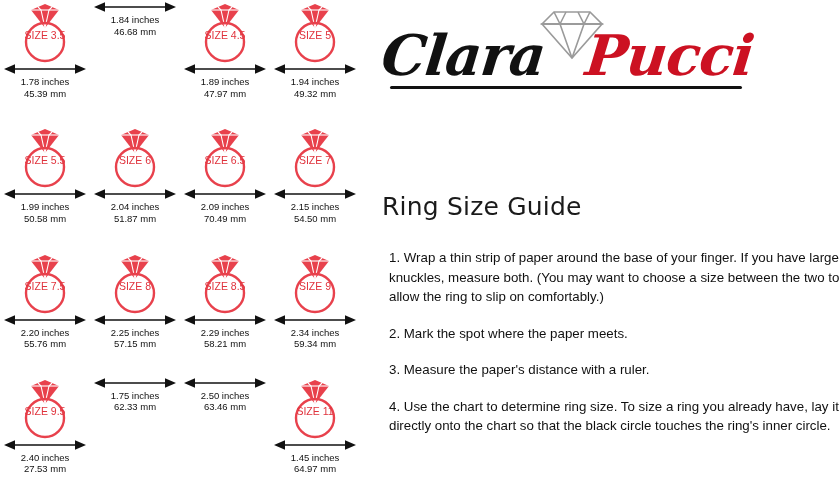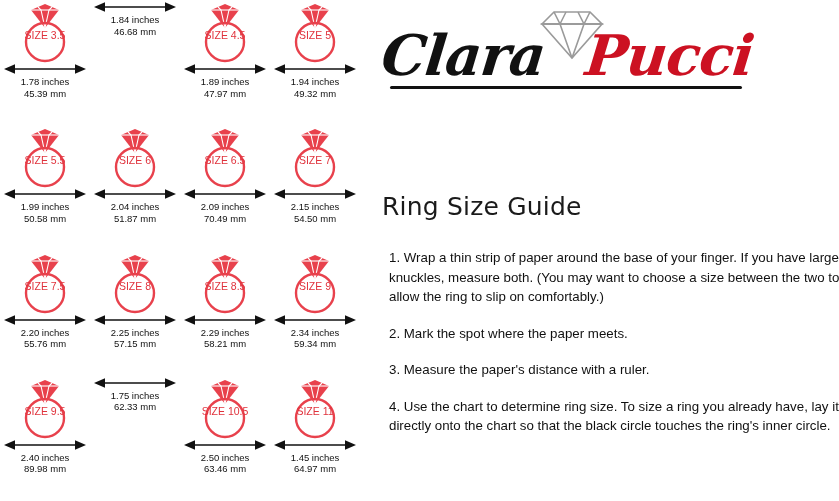--- a/index.html
+++ b/index.html
@@ -444,47 +444,35 @@
             </svg>
             <div class="size-label">SIZE 9.5</div>
           </div>
           <div class="arrow-wrap"><svg width="86" height="14" viewBox="0 0 86 14" xmlns="http://www.w3.org/2000/svg">
               <line x1="10" y1="7" x2="76" y2="7" stroke="#111111" stroke-width="1.6"></line>
               <path d="M2 7 L13 2.2 L13 11.8 Z" fill="#111111"></path>
               <path d="M84 7 L73 2.2 L73 11.8 Z" fill="#111111"></path>
             </svg></div>
           <div class="measures">
             <div>2.40 inches</div>
-            <div>89.98 mm</div>
+            <div>27.53 mm</div>
           </div>
         </div>
         <div class="cell">
           <div class="arrow-wrap"><svg width="86" height="14" viewBox="0 0 86 14" xmlns="http://www.w3.org/2000/svg">
               <line x1="10" y1="7" x2="76" y2="7" stroke="#111111" stroke-width="1.6"></line>
               <path d="M2 7 L13 2.2 L13 11.8 Z" fill="#111111"></path>
               <path d="M84 7 L73 2.2 L73 11.8 Z" fill="#111111"></path>
             </svg></div>
           <div class="measures">
             <div>1.75 inches</div>
             <div>62.33 mm</div>
           </div>
         </div>
         <div class="cell">
-          <div class="ring-wrap">
-            <svg class="ring-svg" width="72" height="62" viewBox="0 0 72 62" xmlns="http://www.w3.org/2000/svg">
-              <g>
-                <path d="M36 2 L22 8 L36 26 L50 8 Z" fill="#e8414c"></path>
-                <path d="M22 8 L50 8" stroke="#ffffff" stroke-width="1.1"></path>
-                <path d="M29 5 L32 8 L36 26" stroke="#ffffff" stroke-width="1.1" fill="none"></path>
-                <path d="M43 5 L40 8 L36 26" stroke="#ffffff" stroke-width="1.1" fill="none"></path>
-                <circle cx="36" cy="40" r="19" fill="none" stroke="#e8414c" stroke-width="2.4"></circle>
-              </g>
-            </svg>
-            <div class="size-label">SIZE 10.5</div>
-          </div>
           <div class="arrow-wrap"><svg width="86" height="14" viewBox="0 0 86 14" xmlns="http://www.w3.org/2000/svg">
               <line x1="10" y1="7" x2="76" y2="7" stroke="#111111" stroke-width="1.6"></line>
               <path d="M2 7 L13 2.2 L13 11.8 Z" fill="#111111"></path>
               <path d="M84 7 L73 2.2 L73 11.8 Z" fill="#111111"></path>
             </svg></div>
           <div class="measures">
             <div>2.50 inches</div>
             <div>63.46 mm</div>
           </div>
         </div>

